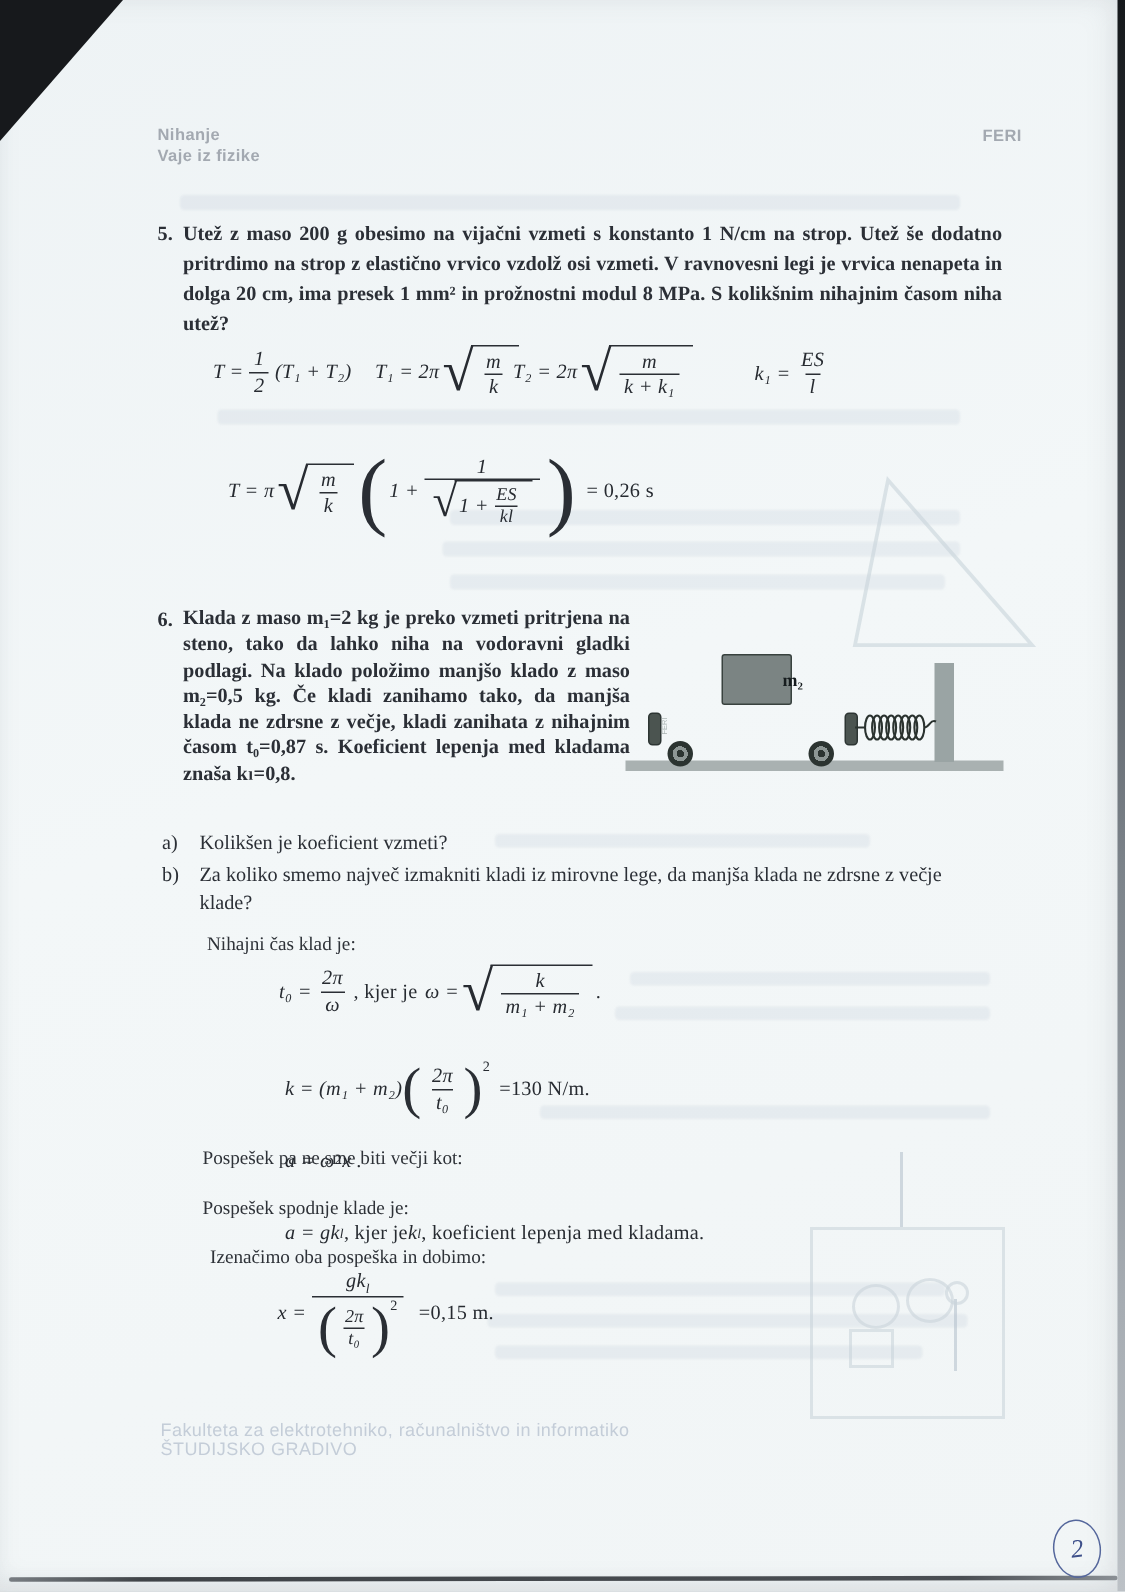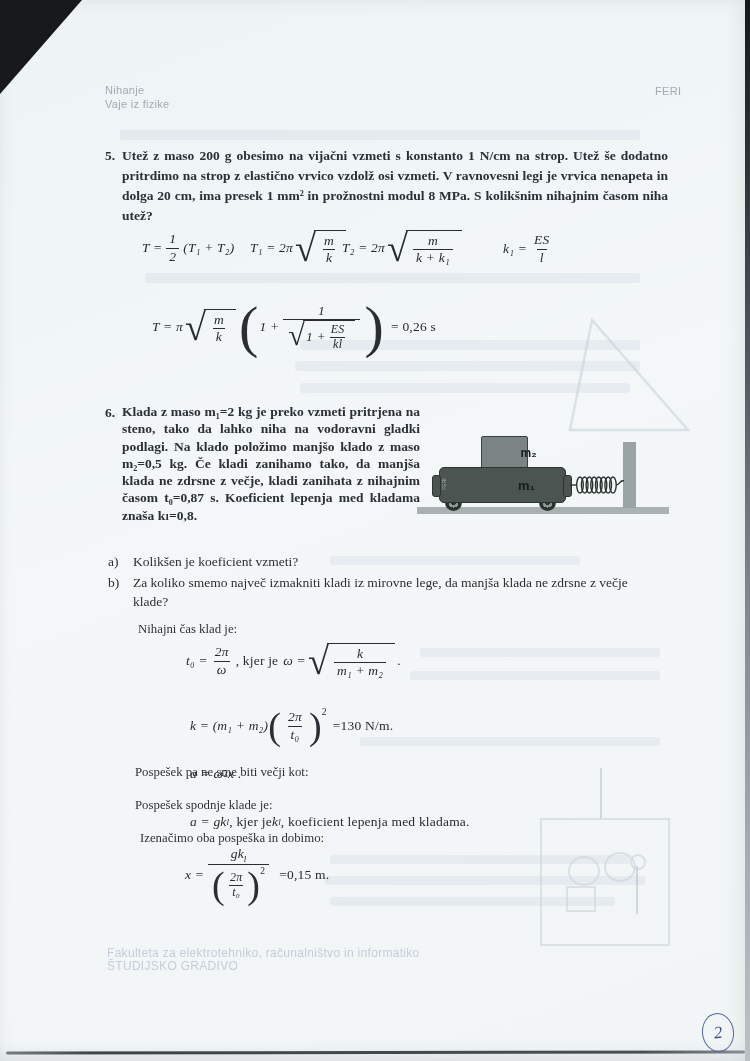--- a/index.html
+++ b/index.html
@@ -14,21 +14,21 @@
   .edge-right{position:absolute;right:0;top:0;width:5px;height:100%;
               background:linear-gradient(to bottom,#15181b 0%,#3a3f45 22%,#7d848b 55%,#a7adb3 82%,#bcc1c6 100%);}
   .edge-bottom{position:absolute;left:6px;top:1051px;width:739px;height:3px;border-radius:2px;
                background:linear-gradient(to right,#787d82,#3f4347 12%,#4a4e53 86%,#8a8f94);transform:rotate(-.08deg);}
   .ghost{position:absolute;background:rgba(156,172,190,.14);border-radius:3px;filter:blur(.7px);}
   .gline{position:absolute;background:rgba(176,190,203,.55);filter:blur(.4px);}
   .gbox{position:absolute;border:2px solid rgba(199,209,217,.55);filter:blur(.5px);}
   .gcircle{position:absolute;border:2px solid rgba(201,211,219,.6);border-radius:50%;filter:blur(.5px);}
   
   .hdr{position:absolute;font-family:"Liberation Sans","DejaVu Sans",sans-serif;
-       font-size:11px;line-height:14px;color:#a3a9b1;letter-spacing:.3px;}
+       font-size:11px;line-height:14px;color:#a3a9b1;letter-spacing:.3px;font-weight:bold;}
   .ftr{position:absolute;left:107px;top:947px;font-family:"Liberation Sans","DejaVu Sans",sans-serif;
        font-size:12px;line-height:12.5px;color:#c4cdd8;letter-spacing:.3px;}
   
   .prob{position:absolute;font-size:13.5px;line-height:20px;}
   .prob .pnum{position:absolute;left:0;top:0;font-weight:bold;}
   .prob p{margin:0 0 0 17px;text-align:justify;font-weight:bold;}
   .p6 p{line-height:17.3px;}
   .qrow{display:flex;font-size:13.5px;line-height:19.5px;margin-bottom:1px;}
   .qrow .ql{width:25px;flex:none;}
   .stext{position:absolute;font-size:12.8px;color:#2e3238;}
@@ -54,21 +54,21 @@
   sup.e.hi{top:-14px;}
   sub.s{font-size:9px;}
   
   .figure{position:absolute;left:415px;top:425px;width:290px;height:96px;}
   .fig-ground{position:absolute;left:2px;top:82px;width:252px;height:7px;background:#a9b1b1;}
   .fig-wall{position:absolute;left:208px;top:17px;width:13px;height:66px;background:#9aa4a4;}
   .fig-m1{position:absolute;left:24px;top:42px;width:125px;height:34px;background:#4b5450;
           border:1px solid #2d3533;border-radius:5px;display:flex;align-items:center;justify-content:center;}
   .fig-m2{position:absolute;left:66px;top:11px;width:45px;height:32px;background:#7b8483;
           border:1.5px solid #39423f;border-radius:2px;display:flex;align-items:center;justify-content:center;}
-  .fig-label{font-family:Liberation Sans, sans-serif;font-weight:bold;
+  .fig-label{font-family:Liberation Serif, serif;font-weight:bold;
              font-size:12px;color:#171d1f;margin-left:48px;}
   .fig-bumper{position:absolute;width:7px;height:20px;top:50px;background:#4b5450;
               border:1px solid #2d3533;border-radius:3px;}
   .fig-wheel{position:absolute;top:69px;width:17px;height:17px;border-radius:50%;
              background:radial-gradient(circle,#2c3431 0 2.5px,#8d9694 2.5px 5px,#2c3431 5px);}
   .fig-side-text{position:absolute;left:23px;top:56px;font-family:"Liberation Sans",sans-serif;
                  font-size:5px;color:#aab4b2;transform:rotate(-90deg);}
   
   .pagenum{position:absolute;left:702px;top:1013px;width:30px;height:37px;
            border:1.7px solid #55679c;border-radius:50%;transform:rotate(-7deg);
@@ -202,23 +202,20 @@
     <p style="width:298px">Klada z maso m₁=2 kg je preko vzmeti pritrjena na steno, tako da lahko niha na vodoravni gladki podlagi. Na klado položimo manjšo klado z maso m₂=0,5 kg. Če kladi zanihamo tako, da manjša klada ne zdrsne z večje, kladi zanihata z nihajnim časom t₀=0,87 s. Koeficient lepenja med kladama znaša kₗ=0,8.</p>
   </section>
 
   <div class="figure">
     <div class="fig-ground"></div>
     <div class="fig-wall"></div>
     <div class="fig-wheel" style="left:30px"></div>
     <div class="fig-wheel" style="left:124px"></div>
     <div class="fig-m2">
       <span class="fig-label">m₂</span>
-    </div>
-    <div class="fig-m1">
-      <span class="fig-label" style="font-size:13px">m₁</span>
     </div>
     <div class="fig-bumper" style="left:17px"></div>
     <div class="fig-bumper" style="left:148px"></div>
     <span class="fig-side-text">FERI</span>
     <svg class="abs" style="left:155px;top:48px" width="56" height="24">
       <g fill="none" stroke="#2a322f" stroke-width="1.4">
         <line x1="0" y1="12" x2="7" y2="12"></line>
         <ellipse cx="10" cy="12" rx="3.3" ry="8"></ellipse>
         <ellipse cx="14.7" cy="12" rx="3.3" ry="8"></ellipse>
         <ellipse cx="19.4" cy="12" rx="3.3" ry="8"></ellipse>

